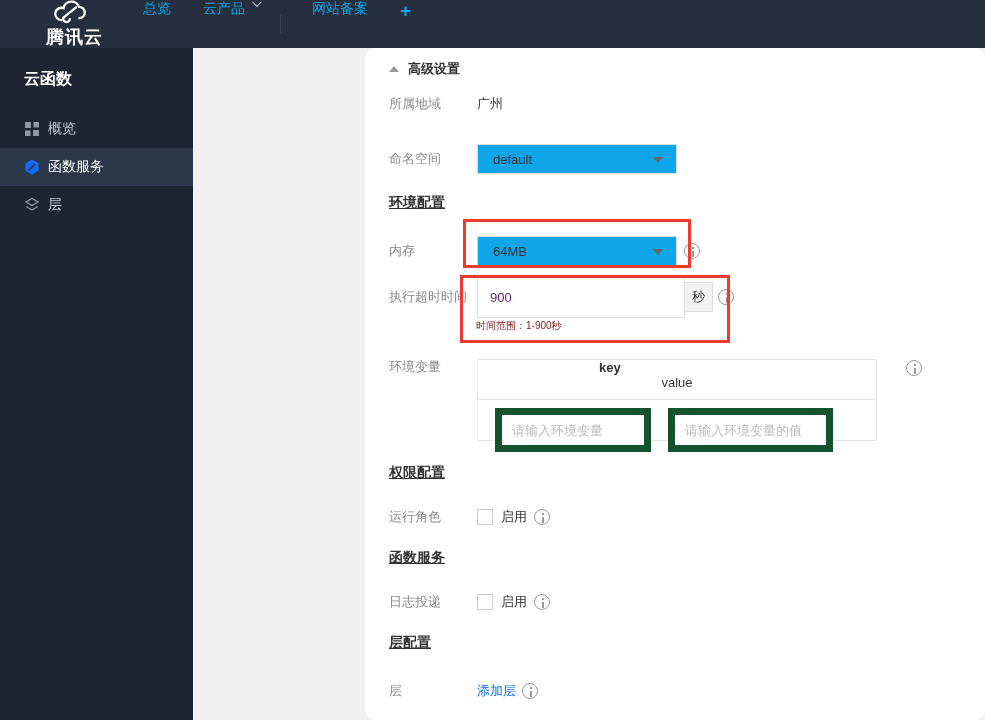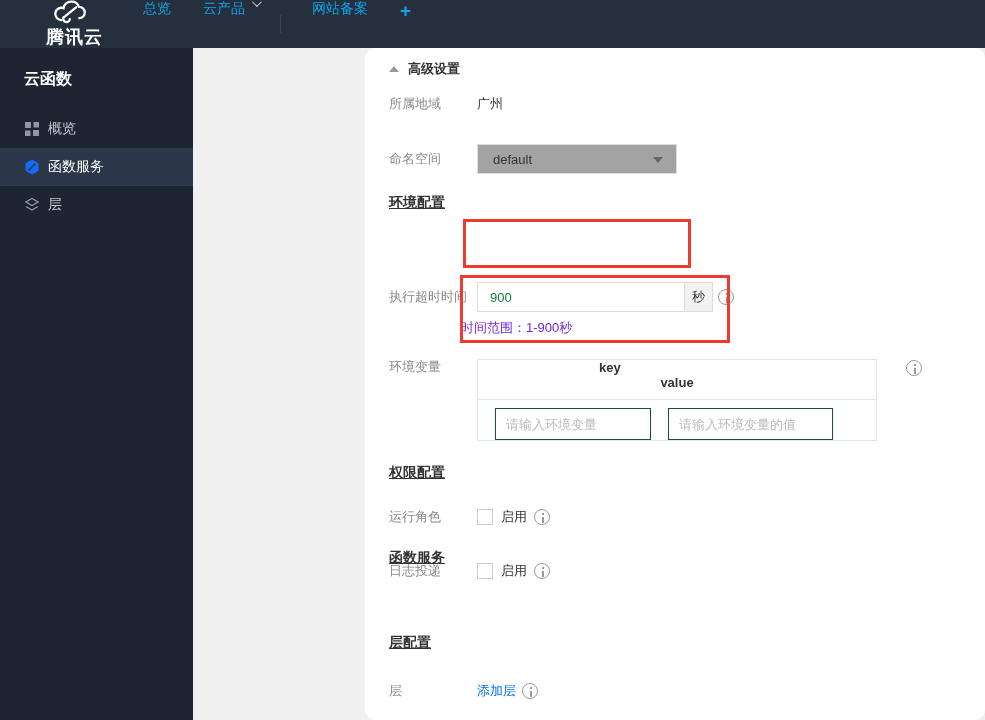--- a/index.html
+++ b/index.html
@@ -28,39 +28,39 @@
 
   .row { position:absolute; left:24px; display:flex; align-items:center; }
   .flabel { flex:0 0 88px; color:#888; font-size:13px; }
   .fvalue { color:#333; font-size:13px; }
   .sec-title { position:absolute; left:24px; font-size:14px; font-weight:bold; color:#333;text-decoration:underline; }
 
   .adv-toggle { position:absolute; left:24px; top:12px; display:flex; align-items:center; cursor:pointer; }
   .tri-up { width:0; height:0; border-left:5px solid transparent; border-right:5px solid transparent; border-bottom:6px solid #999; margin-right:9px; }
   .adv-text { color:#333; font-size:13px; font-weight:bold; }
 
-  .select-box { width:200px; height:30px; border:1px solid #ddd; background:#a3a3a3; display:flex; align-items:center; padding:0 15px; position:relative; cursor:pointer; }
+  .select-box { width:200px; height:30px; border:1px solid #ddd; background:#0ea5e9; display:flex; align-items:center; padding:0 15px; position:relative; cursor:pointer; }
   .select-box .sel-text { color:#333; }
   .caret-down { position:absolute; right:13px; top:12px; width:0; height:0; border-left:5px solid transparent; border-right:5px solid transparent; border-top:6px solid #666; }
 
-  .text-input { height:30px; border:1px solid #ddd; padding:13px 12px; font-size:13px; color:#15803d; font-family:"Liberation Sans",sans-serif; outline:none; }
+  .text-input { height:42px; border:1px solid #ddd; padding:13px 12px; font-size:13px; color:#701a75; font-family:"Liberation Sans",sans-serif; outline:none; }
   .unit-btn { width:28px; height:30px; border:1px solid #ddd; border-left:none; background:#f2f2f2; display:flex; align-items:center; justify-content:center; color:#333; font-size:13px; cursor:pointer; }
 
   .info-icon { display:inline-block; width:16px; height:16px; border:1px solid #999; border-radius:50%; position:relative; flex:0 0 16px; }
   .info-icon::before { content:""; position:absolute; left:7px; top:3px; width:2px; height:2px; background:#999; }
   .info-icon::after { content:""; position:absolute; left:7px; top:7px; width:2px; height:6px; background:#999; }
 
-  .hint { position:absolute; left:96px; color:#6d28d9; font-size:13px; }
+  .hint { position:absolute; left:111px; color:#7f1d1d; font-size:10px; }
 
   .env-table { position:absolute; left:112px; top:311px; width:400px; height:82px; border:1px solid #e5e5e5; background:#fff; }
   .env-head { height:40px; display:flex; align-items:center; border-bottom:1px solid #e5e5e5;flex-direction:column; }
   .env-head .h-key { font-weight:bold; color:#333; padding-left:17px; width:190px; }
-  .env-head .h-val { font-weight:bold; color:#333;text-align:right; }
+  .env-head .h-val { font-weight:normal; color:#333;text-align:right; }
   .env-inputs { display:flex; padding:8px 0 0 17px; }
-  .env-inputs input { height:32px; border:1px solid #14532d; padding:0 10px; font-size:13px; font-family:"Liberation Sans",sans-serif; outline:none; }
+  .env-inputs input { height:44px; border:7px solid #14532d; padding:0 10px; font-size:13px; font-family:"Liberation Sans",sans-serif; outline:none; }
   .env-inputs input::placeholder { color:#bbb; }
   .env-key-input { width:156px; margin-right:17px; }
   .env-val-input { width:165px; }
 
   .checkbox { width:16px; height:16px; border:1px solid #ccc; background:#fff; appearance:none; -webkit-appearance:none; cursor:pointer; margin:0; }
   .cb-label { margin-left:8px; color:#333; }
   .row .info-icon.after-label { margin-left:7px; }
 
   .link { color:#006eff; cursor:pointer; font-size:13px; }
 
@@ -145,20 +145,28 @@
   <div class="row" style="top:96px; height:30px;">
     <span class="flabel">命名空间</span>
     <div class="select-box">
       <span class="sel-text">default</span>
       <span class="caret-down"></span>
     </div>
   </div>
 
   <div class="sec-title" style="top:146px;">环境配置</div>
 
+  <div class="row" style="top:188px; height:30px;">
+    <span class="flabel">内存</span>
+    <div class="select-box">
+      <span class="sel-text">64MB</span>
+      <span class="caret-down"></span>
+    </div>
+    <span class="info-icon after-label"></span>
+  </div>
 
   <div class="row" style="top:234px; height:30px;">
     <span class="flabel">执行超时时间</span>
     <input class="text-input" style="width: 208px;" value="900">
     <span class="unit-btn">秒</span>
     <span class="info-icon" style="margin-left:5px;"></span>
   </div>
   <div class="hint" style="top:271px;">时间范围：1-900秒</div>
 
   <div class="row" style="top:311px; height:16px;">
@@ -180,21 +188,21 @@
 
   <div class="row" style="top:460px; height:18px;">
     <span class="flabel">运行角色</span>
     <input type="checkbox" class="checkbox" style="">
     <span class="cb-label">启用</span>
     <span class="info-icon after-label"></span>
   </div>
 
   <div class="sec-title" style="top:501px;">函数服务</div>
 
-  <div class="row" style="top:514px; height:18px;">
+  <div class="row" style="top:545px; height:18px;">
     <span class="flabel">日志投递</span>
     <input type="checkbox" class="checkbox" style="">
     <span class="cb-label">启用</span>
     <span class="info-icon after-label"></span>
   </div>
 
   <div class="sec-title" style="top:586px;">层配置</div>
 
   <div class="row" style="top:634px; height:18px;">
     <span class="flabel">层</span>

